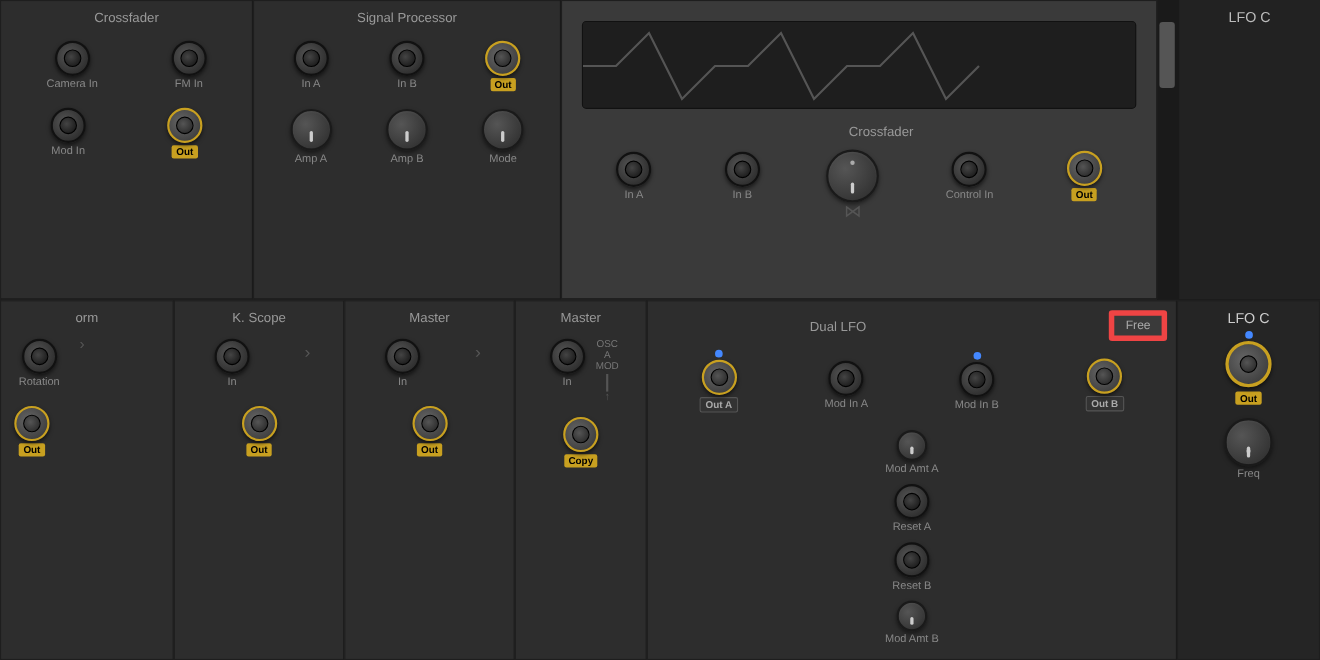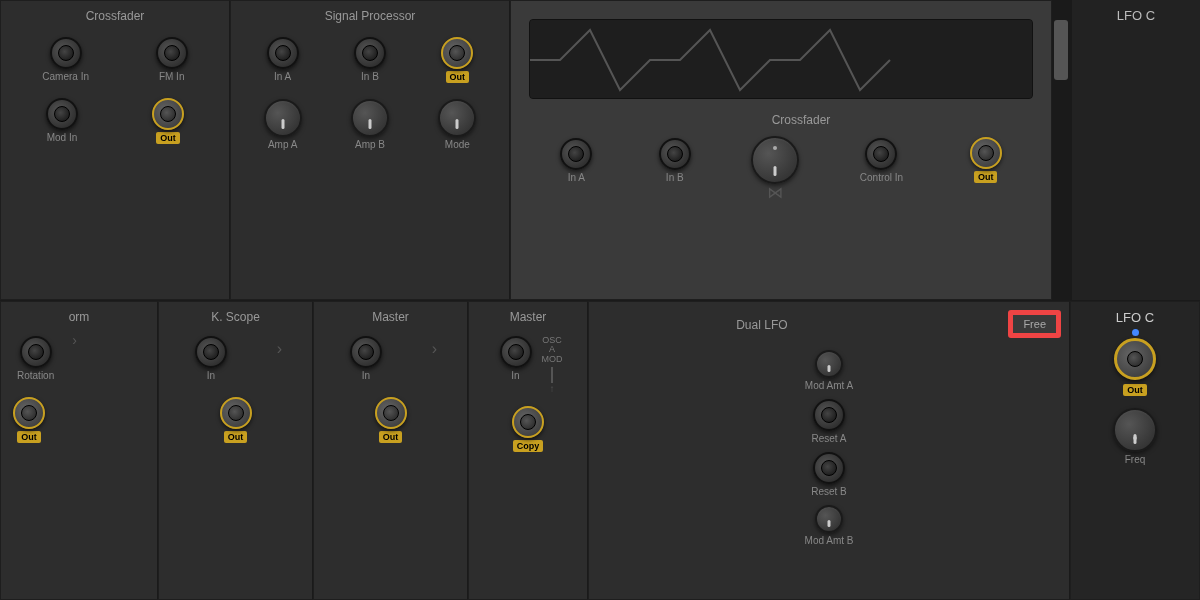--- a/index.html
+++ b/index.html
@@ -490,20 +490,42 @@
         </div>
       </div>
     </div>
 
     <div class="panel dual-lfo-panel">
       <div class="row" style="justify-content:space-between;align-items:flex-end;margin-bottom:4px;gap:40px;">
         <div class="panel-title" style="flex:1;text-align:left;padding-left:30%;">Dual LFO</div>
         <button class="btn-free">Free</button>
       </div>
 
+      <div class="row" style="justify-content:space-around;margin-top:4px;">
+        <div class="port-group">
+          <div class="blue-dot"></div>
+          <div class="jack active"></div>
+          <div class="jack-label dark">Out A</div>
+        </div>
+        <div class="port-group">
+          <div style="width:7px;height:7px;"></div>
+          <div class="jack"></div>
+          <div class="port-label">Mod In A</div>
+        </div>
+        <div class="port-group">
+          <div class="blue-dot"></div>
+          <div class="jack"></div>
+          <div class="port-label">Mod In B</div>
+        </div>
+        <div class="port-group">
+          <div style="width:7px;height:7px;"></div>
+          <div class="jack active"></div>
+          <div class="jack-label dark">Out B</div>
+        </div>
+      </div>
 
       <div class="row" style="justify-content:space-around;margin-top:8px;flex-direction:column;">
         <div class="knob-container">
           <div class="knob small"></div>
           <div class="port-label">Mod Amt A</div>
         </div>
         <div class="port-group">
           <div class="jack"></div>
           <div class="port-label">Reset A</div>
         </div>

